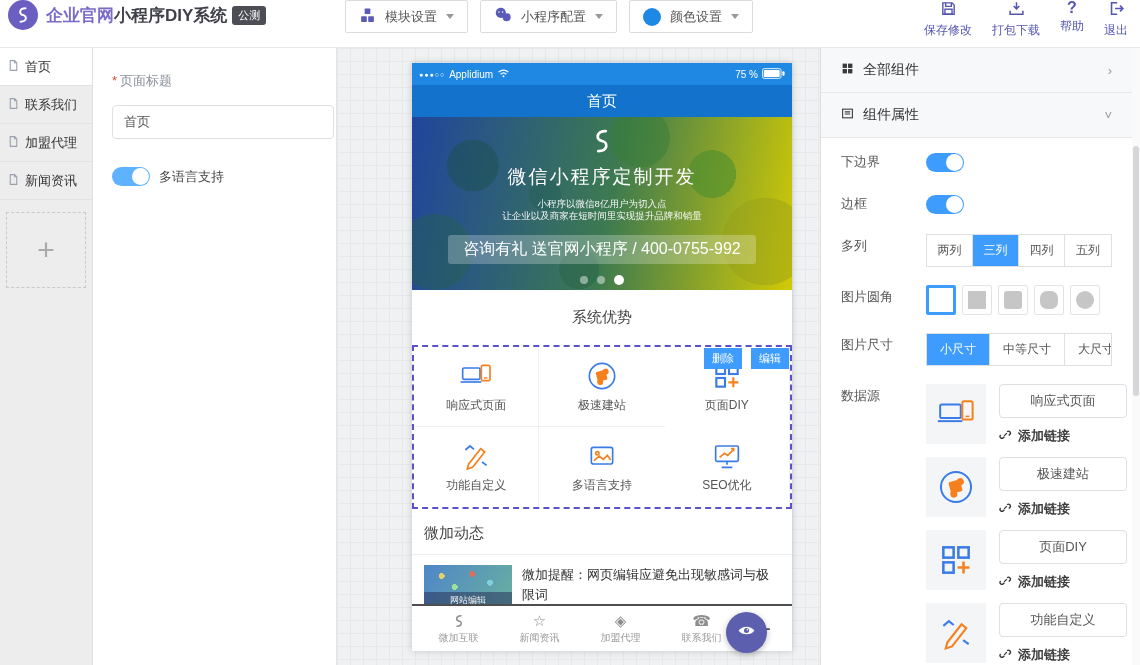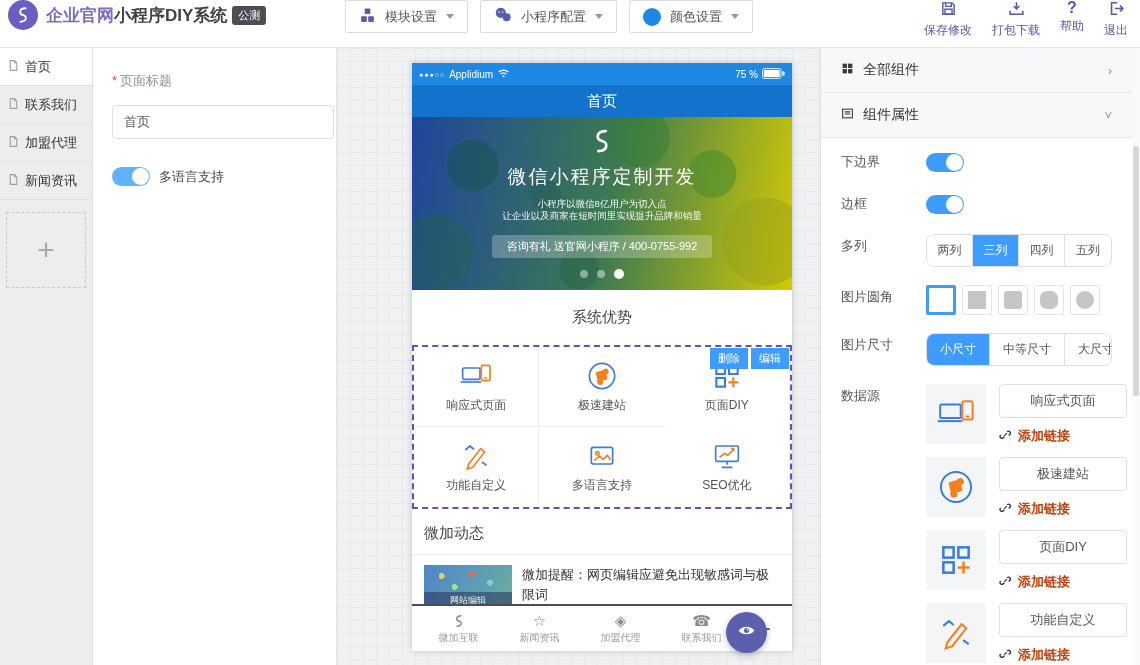--- a/index.html
+++ b/index.html
@@ -52,31 +52,31 @@
  radial-gradient(circle 38px at 6% 78%,rgba(35,100,60,.35) 99%,transparent 100%),
  radial-gradient(circle 30px at 60% 12%,rgba(55,125,55,.5) 99%,transparent 100%),
  radial-gradient(circle 24px at 79% 33%,rgba(70,140,45,.55) 99%,transparent 100%),
  radial-gradient(circle 44px at 93% 72%,rgba(150,158,25,.45) 99%,transparent 100%),
  radial-gradient(circle 20px at 44% 88%,rgba(35,95,70,.4) 99%,transparent 100%),
  radial-gradient(circle 16px at 35% 45%,rgba(30,90,80,.35) 99%,transparent 100%),
  linear-gradient(100deg,#1f459d 0%,#3d7a50 52%,#d2ca05 100%)}
 .p-banner .b-logo{margin-top:9px}
 .p-banner .b-title{font-size:19px;letter-spacing:2px;margin-top:4px}
 .p-banner .b-sub{font-size:9.5px;line-height:12px;margin-top:8px;opacity:.95}
-.p-banner .b-pill{display:inline-block;margin-top:13px;background:rgba(255,255,255,.25);border-radius:3px;padding:4px 15px;font-size:11px}
+.p-banner .b-pill{display:inline-block;margin-top:13px;background:rgba(255,255,255,.25);border-radius:3px;padding:4px 15px;font-size:16px}
 .b-dots{display:flex;gap:9px;justify-content:center;margin-top:11px;align-items:center}
 .b-dot{width:8px;height:8px;border-radius:50%;background:rgba(255,255,255,.45)}
 .b-dot.on{width:10px;height:10px;background:#fff}
 .p-adv-title{height:55px;display:flex;align-items:center;justify-content:center;font-size:15px;color:#444}
 .p-grid{position:relative;border:2px dashed #5b52c7;display:grid;grid-template-columns:1fr 1fr 1fr;background:#fff}
 .p-cell{height:80px;border-right:1px solid #efefef;border-bottom:1px solid #efefef;display:flex;flex-direction:column;align-items:center;justify-content:center;gap:5px;font-size:12px;color:#555;background:#fff}
 .p-cell:nth-child(3n){border-right:none}
 .p-cell:nth-child(n+4){border-bottom:none}
 .feat-icon{width:32px;height:32px}
-.sel-badges{position:absolute;top:1px;right:1px;display:flex;gap:3px;z-index:3}
+.sel-badges{position:absolute;top:1px;right:1px;display:flex;gap:9px;z-index:3}
 .badge{background:#3e9cff;color:#fff;font-size:11px;padding:3px 8px;cursor:pointer}
 .p-news-head{padding:15px 12px 11px;font-size:15px;color:#444;border-bottom:1px solid #ececec}
 .p-news-item{display:flex;gap:10px;padding:10px 12px 0}
 .p-thumb{width:88px;height:44px;position:relative;flex-shrink:0;overflow:hidden;background:
  radial-gradient(circle 3px at 20% 25%,#e0d070 99%,transparent),
  radial-gradient(circle 3px at 55% 20%,#d86f60 99%,transparent),
  radial-gradient(circle 3px at 75% 40%,#7fd0e0 99%,transparent),
  radial-gradient(circle 3px at 35% 50%,#9fe09f 99%,transparent),
  linear-gradient(120deg,#4f86c8,#69b0a0)}
 .p-thumb-caption{position:absolute;bottom:0;left:0;right:0;background:rgba(40,50,90,.55);color:#eee;font-size:9px;text-align:center;padding:2px 0}
@@ -89,36 +89,36 @@
 
 
 .inspector{position:absolute;top:48px;left:820px;width:312px;height:617px;background:#fff;border-left:1px solid #ddd;overflow:hidden}
 .insp-header{height:45px;background:#f7f8f9;border-bottom:1px solid #e8e8e8;display:flex;align-items:center;padding:0 20px;font-size:14px;color:#333;gap:9px;cursor:pointer}
 .insp-chevron{margin-left:auto;color:#999;font-size:13px}
 .insp-body{padding:12px 20px 6px}
 .prop-row{display:flex;align-items:flex-start;margin-bottom:18px}
 .prop-row.tgl{margin-bottom:18px;align-items:center;height:24px}
 .prop-label{width:85px;font-size:13px;color:#555;flex-shrink:0;padding-top:3px}
 .prop-row.tgl .prop-label{padding-top:0}
-.seg{display:flex;border:1px solid #dcdfe6;border-radius:8px;overflow:hidden}
+.seg{display:flex;border:1px solid #dcdfe6;border-radius:0;overflow:hidden}
 .seg-opt{padding:7px 0;width:46px;text-align:center;font-size:12px;color:#555;border-right:1px solid #dcdfe6;background:#fff;cursor:pointer;white-space:nowrap}
 .seg-opt:last-child{border-right:none}
 .seg-opt.active{background:#3e9cff;color:#fff}
 .seg.size .seg-opt{width:auto;padding:7px 13px}
 .radius-row{display:flex;gap:6px}
 .swatch{width:30px;height:30px;background:#fff;border:1px solid #e3e3e3;border-radius:2px;display:flex;align-items:center;justify-content:center;cursor:pointer}
 .swatch.active{border:3px solid #3e9cff}
 .sw-shape{width:18px;height:18px;background:#c6c6c6}
 .ds-col{display:flex;flex-direction:column;gap:12px}
 .ds-row{display:flex}
 .ds-icon-box{width:60px;height:60px;background:#f4f5f6;display:flex;align-items:center;justify-content:center;margin-right:13px;flex-shrink:0}
 .ds-icon{width:38px;height:38px}
 .ds-main{display:flex;flex-direction:column;gap:9px}
 .ds-input{width:128px;height:34px;border:1px solid #dcdfe6;border-radius:4px;font-size:13px;color:#555;text-align:center;outline:none;background:#fff}
-.ds-link{display:flex;align-items:center;gap:6px;font-size:13px;color:#c2410c;font-weight:bold;cursor:pointer}
+.ds-link{display:flex;align-items:center;gap:6px;font-size:13px;color:#404040;font-weight:bold;cursor:pointer}
 .scrollbar{position:absolute;top:48px;left:1132px;width:8px;height:617px;background:#fafafa}
 .scroll-thumb{position:absolute;top:98px;left:1px;width:6px;height:250px;background:#d6d6d8;border-radius:3px;cursor:pointer}
 </style>
 </head>
 <body>
 
 <div class="app">
 
   <div class="topbar">
     <div class="brand">

